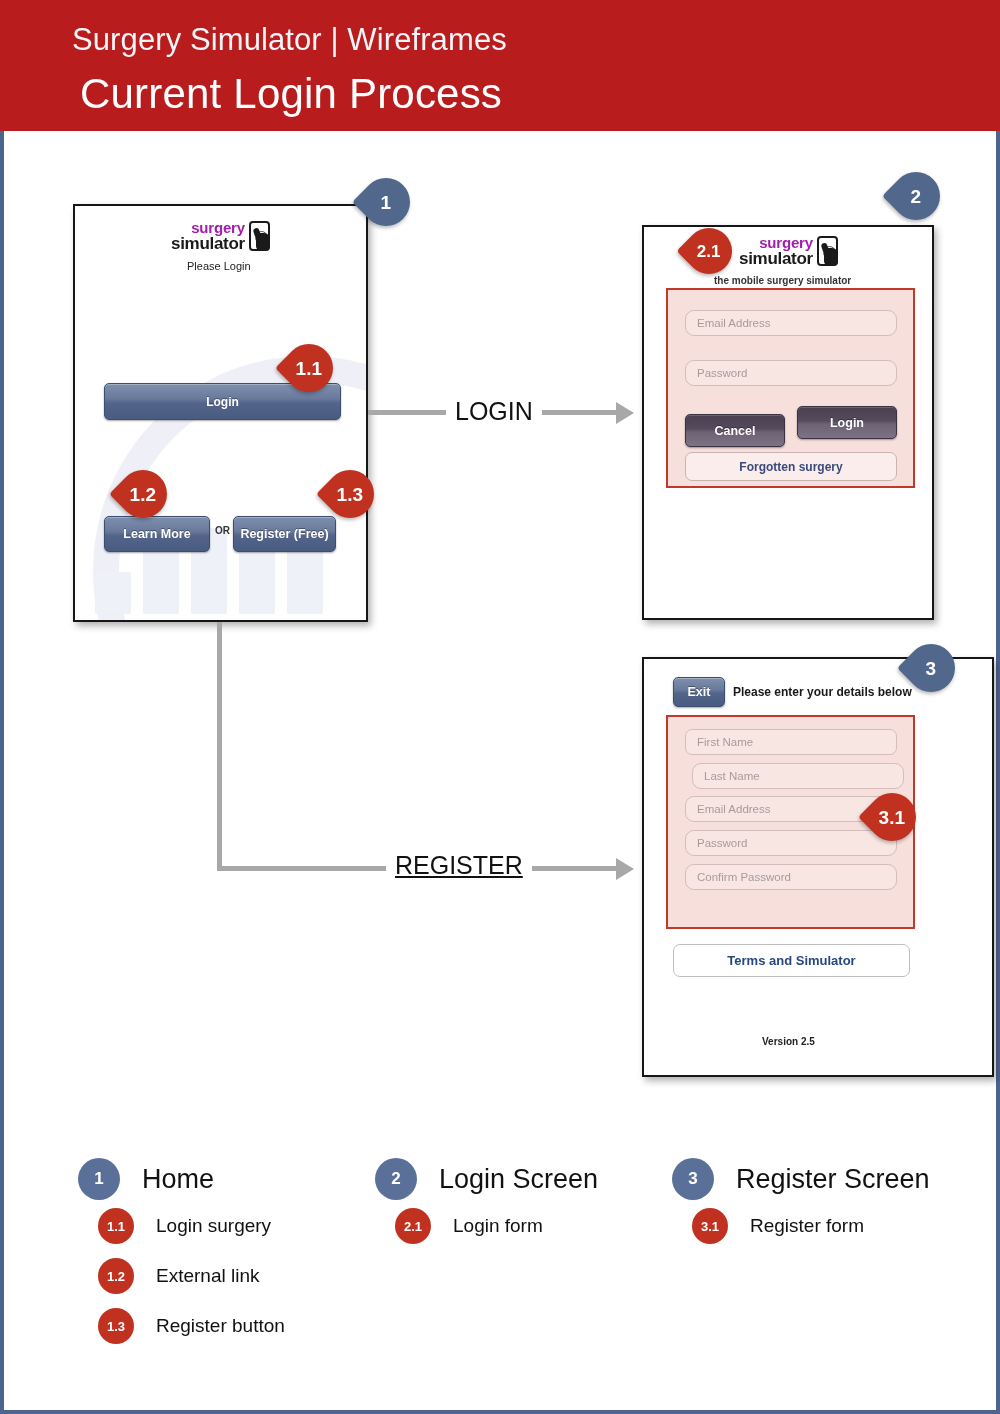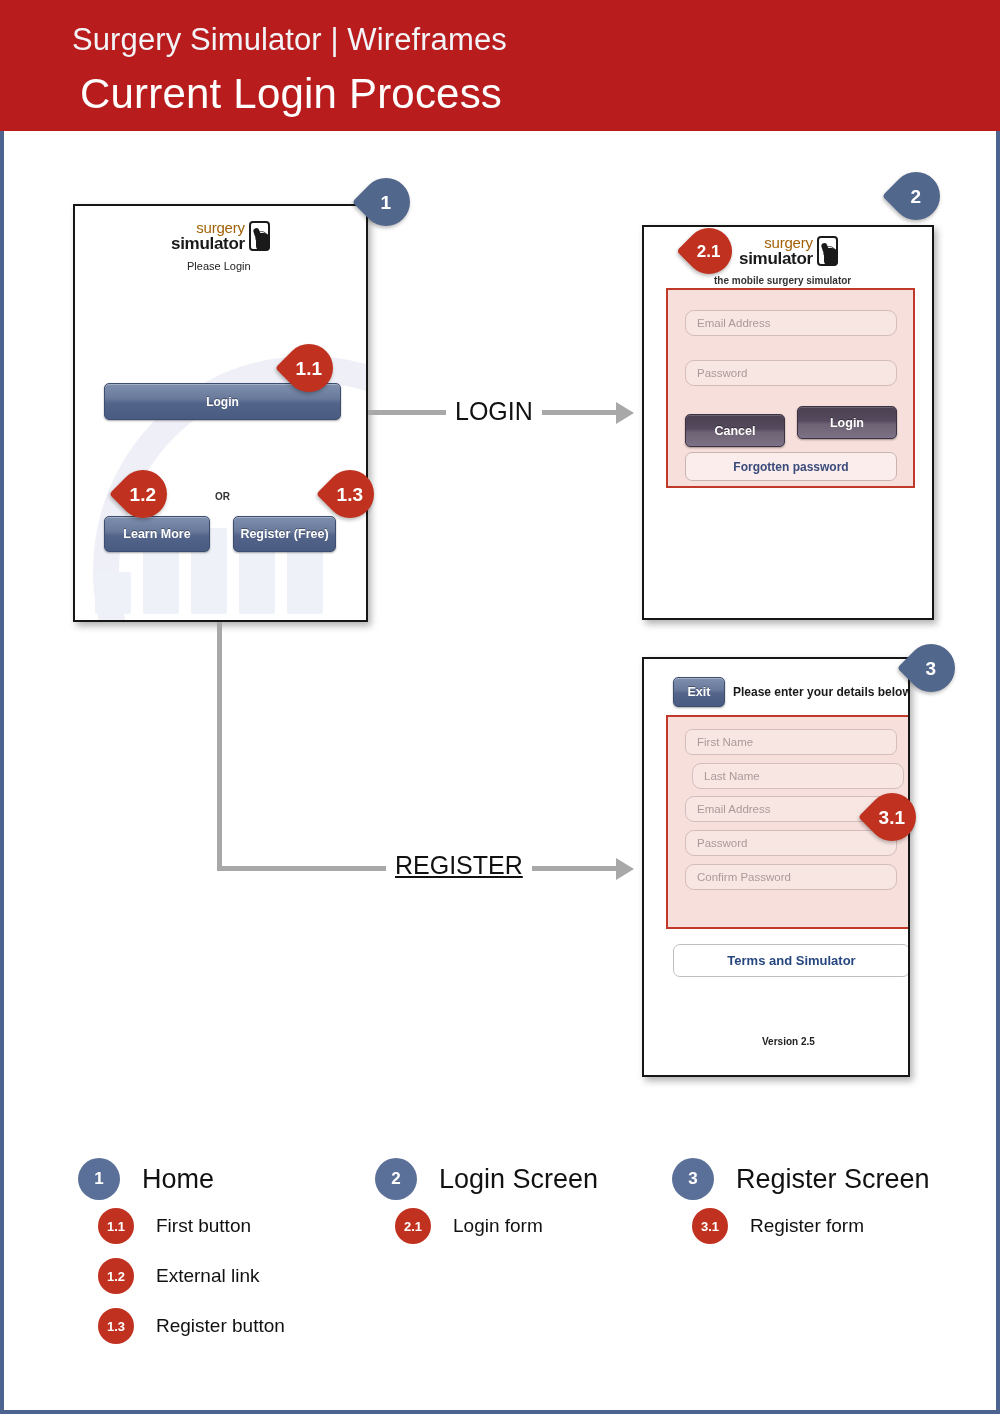--- a/index.html
+++ b/index.html
@@ -57,21 +57,21 @@
   
   .phone {
     position: absolute;
     background: #ffffff;
     border: 2.5px solid #161616;
     box-shadow: 3px 4px 7px rgba(0,0,0,0.30);
     overflow: hidden;
   }
   #phone1 { left: 69px;  top: 204px; width: 295px; height: 418px; }
   #phone2 { left: 638px; top: 225px; width: 292px; height: 395px; }
-  #phone3 { left: 638px; top: 657px; width: 268px; height: 420px; }
+  #phone3 { left: 638px; top: 657px; width: 352px; height: 420px; }
 
   
   .bg-swoosh {
     position: absolute;
     left: 18px; top: 150px;
     width: 430px; height: 430px;
     border: 26px solid #e9ebf4;
     border-radius: 50%;
     opacity: 0.75;
     transform: rotate(-6deg);
@@ -79,21 +79,21 @@
   }
   .bg-bars { position: absolute; left: 20px; bottom: 6px; width: 262px; height: 120px; pointer-events: none; }
   .bg-bars i {
     position: absolute; bottom: 0; display: block;
     background: #eef1f8; border-radius: 2px;
   }
 
   
   .logo { position: absolute; display: flex; align-items: center; }
   .logo .words { text-align: right; line-height: 1.0; }
-  .logo .w1 { font-size: 15px; font-weight: normal; color: #a16207; letter-spacing: -0.2px; display: block; }
+  .logo .w1 { font-size: 15px; font-weight: bold; color: #a21caf; letter-spacing: -0.2px; display: block; }
   .logo .w2 { font-size: 17px; font-weight: bold; color: #1a1a1a; letter-spacing: -0.3px; display: block; }
   .logo .phoneicon {
     position: relative;
     width: 21px; height: 30px;
     margin-left: 4px;
     border: 2px solid #1a1a1a;
     border-radius: 4px;
     background: #fff;
   }
   .logo .phoneicon::before {
@@ -169,21 +169,21 @@
     display: flex; align-items: center; justify-content: center;
     background: #ffffff;
     border: 1px solid #bfbfbf;
     border-radius: 7px;
     color: #27477f;
     font-weight: bold;
   }
 
   .or-label {
     position: absolute;
-    font-size: 10px; font-weight: bold; color: #333;
+    font-size: 10px; font-weight: bold; color: #333; margin-top: 34px;
   }
 
   
   .form-area {
     position: absolute;
     background: #f7dfdc;
     border: 2px solid #c0392b;
   }
   .field {
     position: absolute;
@@ -338,21 +338,21 @@
       </div>
     </div>
 
     <div class="tagline-small" style="left:70px; top:48px;">the mobile surgery simulator</div>
 
     <div class="form-area" style="left:22px; top:61px; width:249px; height:200px;">
       <div class="field" style="left:17px; top:20px; width:212px; height:26px;">Email Address</div>
       <div class="field" style="left:17px; top:70px; width:212px; height:26px;">Password</div>
       <div class="btn-purple" style="left:17px; top:124px; width:100px; height:33px; font-size:12.5px;">Cancel</div>
       <div class="btn-purple" style="left:129px; top:116px; width:100px; height:33px; font-size:12.5px;">Login</div>
-      <div class="btn-ghost" style="left:17px; top:162px; width:212px; height:29px; font-size:12px;">Forgotten password</div>
+      <div class="btn-ghost" style="left:17px; top:162px; width:212px; height:29px; font-size:12px;">Forgotten surgery</div>
     </div>
   </div>
 
   <div class="pin blue" style="left:888px; top:172px; width:48px; height:48px; font-size:19px;">
     <span>2</span>
   </div>
   <div class="pin red" style="left:682px; top:228px; width:46px; height:46px; font-size:17px;">
     <span>2.1</span>
   </div>
 
@@ -383,21 +383,21 @@
 
   <div id="legend">
 
     <div class="lg-col" style="left:74px;">
       <div class="lg-main" style="left:0; top:18px;">
         <div class="lg-circle">1</div>
         <div class="lg-label">Home</div>
       </div>
       <div class="lg-sub" style="left:20px; top:68px;">
         <div class="lg-circle">1.1</div>
-        <div class="lg-label">First button</div>
+        <div class="lg-label">Login surgery</div>
       </div>
       <div class="lg-sub" style="left:20px; top:118px;">
         <div class="lg-circle">1.2</div>
         <div class="lg-label">External link</div>
       </div>
       <div class="lg-sub" style="left:20px; top:168px;">
         <div class="lg-circle">1.3</div>
         <div class="lg-label">Register button</div>
       </div>
     </div>

